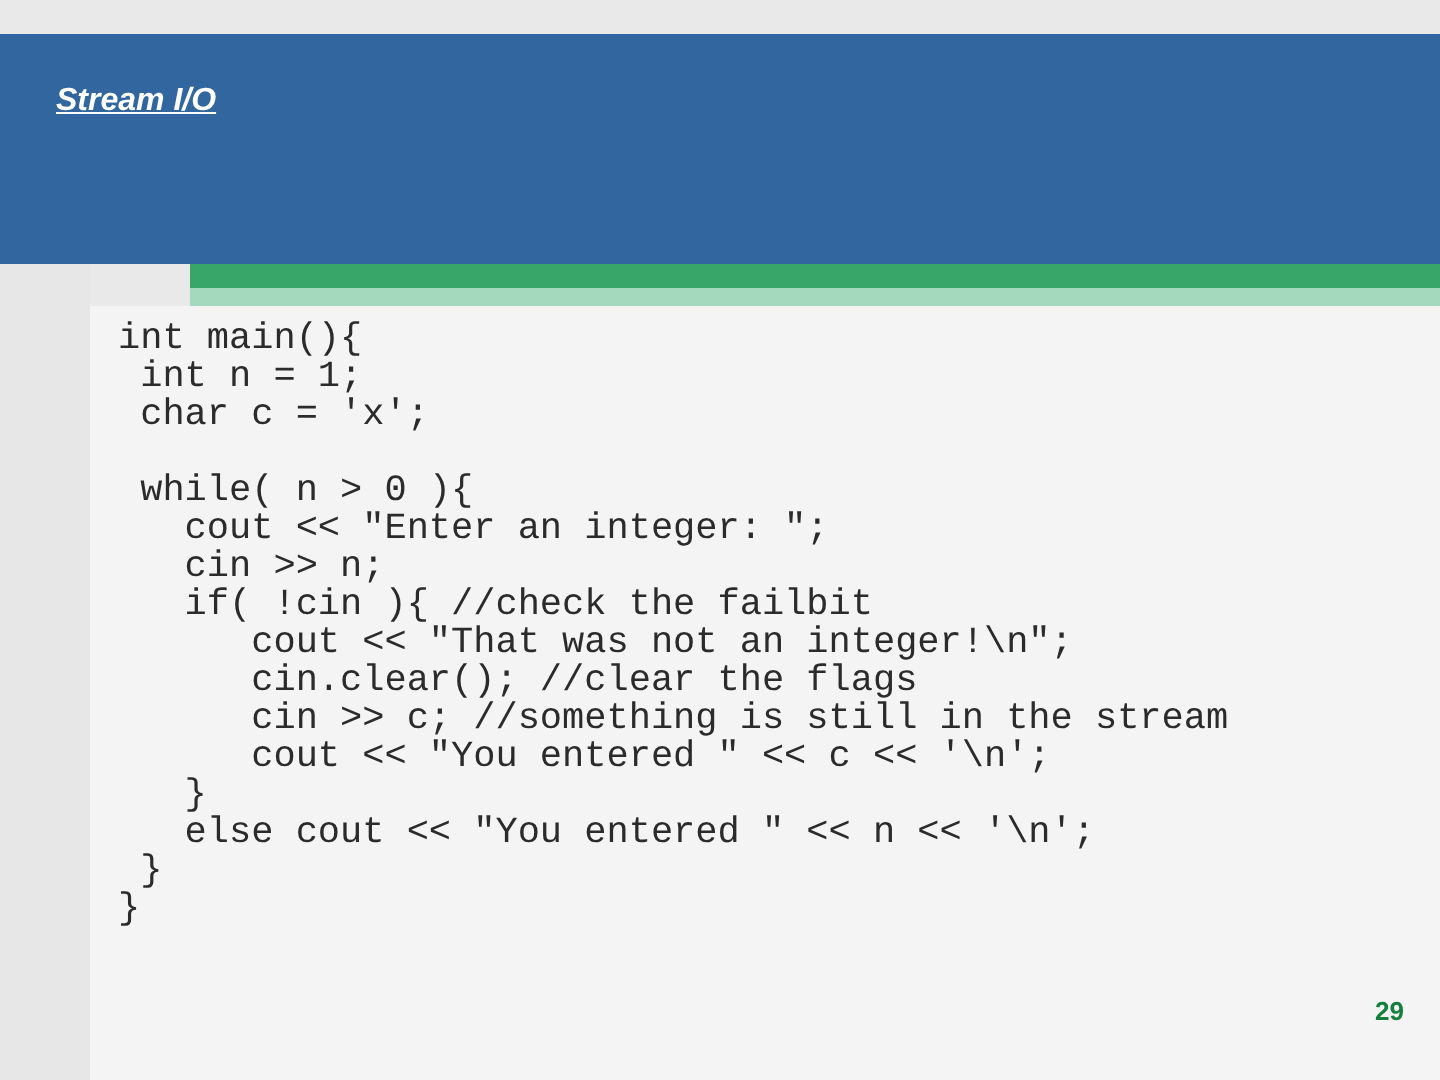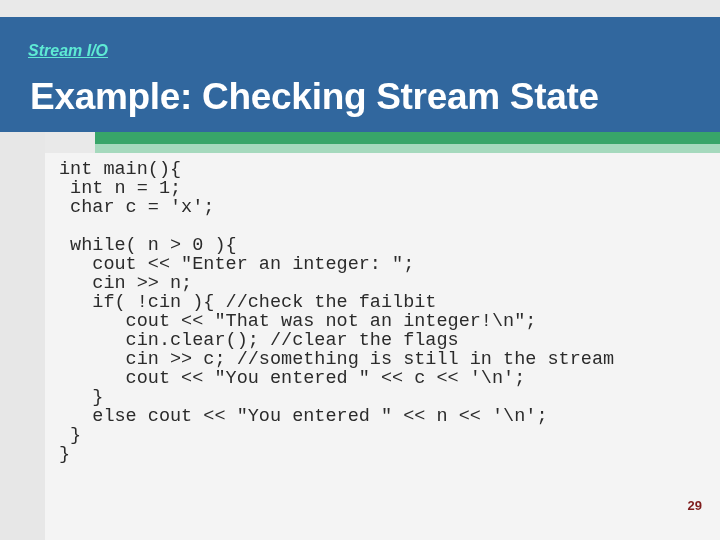--- a/index.html
+++ b/index.html
@@ -36,21 +36,21 @@
   }
 
   .kicker {
     position: absolute;
     left: 28px;
     top: 25px;
     font-family: "Liberation Sans", sans-serif;
     font-size: 16px;
     font-style: italic;
     font-weight: bold;
-    color: #5eead4;
+    color: #ffffff;
     text-decoration: underline;
     letter-spacing: 0px;
     white-space: nowrap;
   }
 
   .slide-title {
     position: absolute;
     left: 30px;
     top: 58px;
     width: 680px;
@@ -122,31 +122,30 @@
   }
 
   
   .slide-number {
     position: absolute;
     right: 18px;
     bottom: 27px;
     font-family: "Liberation Sans", sans-serif;
     font-size: 13px;
     font-weight: bold;
-    color: #7f1d1d;
+    color: #15803d;
   }
 </style>
 </head>
 <body>
 
 <div class="top-strip"></div>
 
 <div class="header-band">
   <div class="kicker">Stream I/O</div>
-  <div class="slide-title">Example: Checking Stream State</div>
 </div>
 
 <div class="green-bar"></div>
 <div class="green-bar-light"></div>
 
 <div class="body-left-strip"></div>
 <div class="panel-gap"></div>
 
 <div class="content-panel"></div>
 

